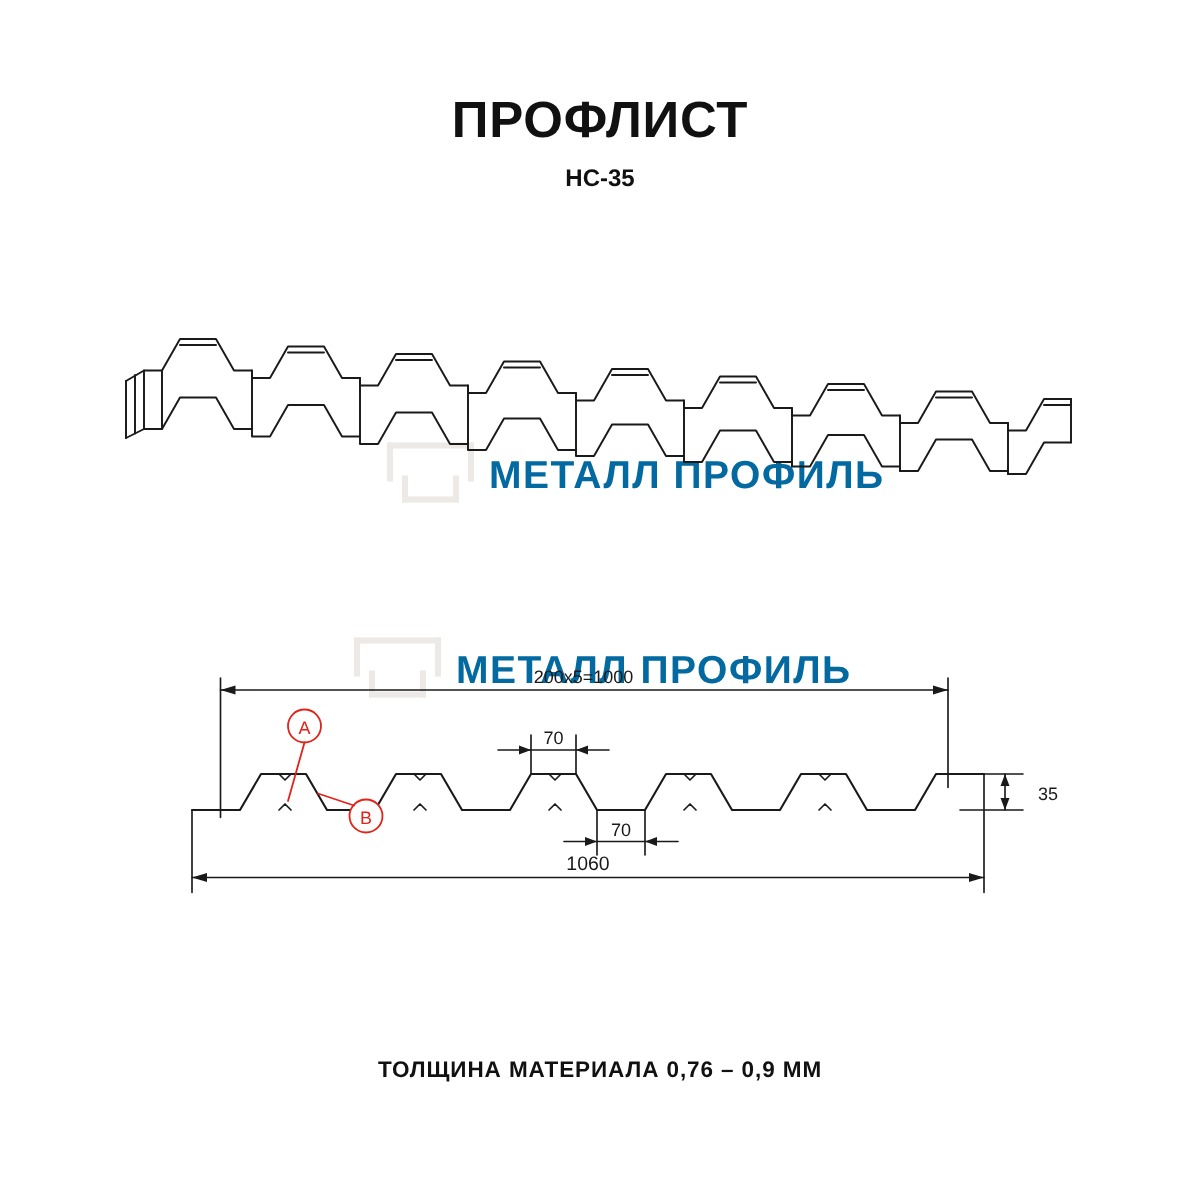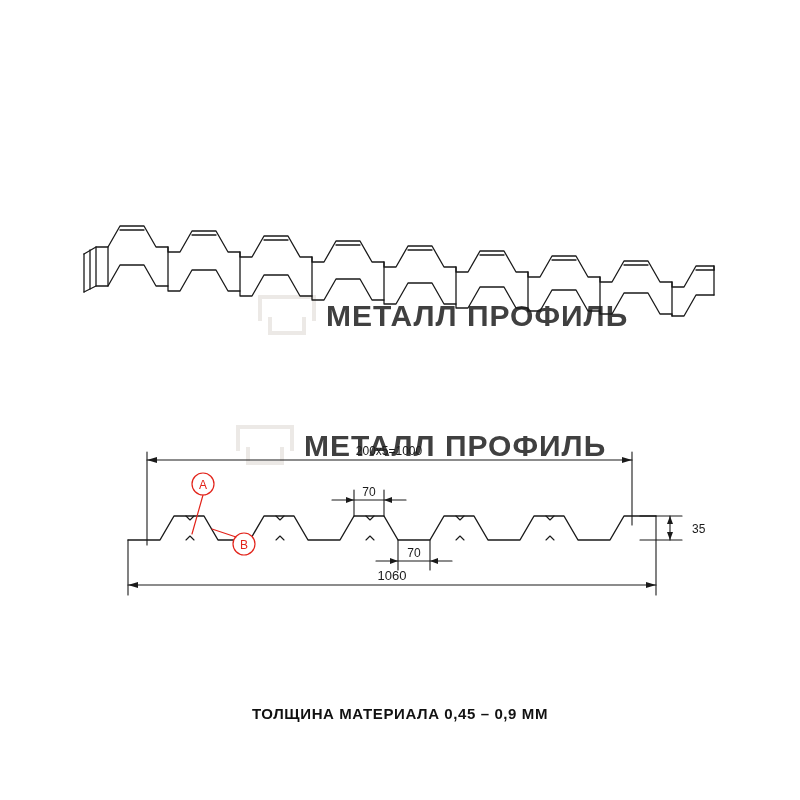--- a/index.html
+++ b/index.html
@@ -48,24 +48,24 @@
   .watermark {
     position: absolute;
     pointer-events: none;
     user-select: none;
     display: flex;
     align-items: center;
     gap: 14px;
     opacity: 1;
   }
   .wm-text {
-    font-size: 30px;
+    font-size: 26px;
     font-weight: bold;
     letter-spacing: 1px;
-    color: #404040;
+    color: #0369a1;
     white-space: nowrap;
   }
   .wm-mark {
     width: 54px;
     height: 42px;
     position: relative;
     flex: none;
   }
   .wm-mark::before {
     content: "";
@@ -121,20 +121,24 @@
 
   svg text {
     font-family: "Liberation Sans", sans-serif;
   }
 </style>
 </head>
 <body>
 
 <div class="page">
 
+  <div class="title-block">
+    <div class="main-title">ПРОФЛИСТ</div>
+    <div class="sub-title">НС-35</div>
+  </div>
 
   <div class="watermark" id="watermark-top">
     <span class="wm-mark"></span>
     <span class="wm-text">МЕТАЛЛ ПРОФИЛЬ</span>
   </div>
 
   <div class="drawing" id="perspective-drawing">
     <svg width="660" height="130" viewBox="0 0 660 130">
       <g fill="none" stroke="#1a1a1a" stroke-width="1.3" stroke-linejoin="round" stroke-linecap="round">
 
@@ -233,15 +237,15 @@
       <text x="289" y="25" text-anchor="middle" font-size="12" fill="#1a1a1a">200x5=1000</text>
       <text x="269" y="66" text-anchor="middle" font-size="12" fill="#1a1a1a">70</text>
       <text x="314" y="127" text-anchor="middle" font-size="12" fill="#1a1a1a">70</text>
       <text x="592" y="103" text-anchor="start" font-size="12" fill="#1a1a1a">35</text>
       <text x="292" y="150" text-anchor="middle" font-size="13" fill="#1a1a1a">1060</text>
       <text x="103" y="59" text-anchor="middle" font-size="12" fill="#e2231a">A</text>
       <text x="144" y="119" text-anchor="middle" font-size="12" fill="#e2231a">B</text>
     </svg>
   </div>
 
-  <div class="footer-note">ТОЛЩИНА МАТЕРИАЛА 0,45 – 0,9 ММ</div>
+  <div class="footer-note">ТОЛЩИНА МАТЕРИАЛА 0,76 – 0,9 ММ</div>
 
 </div>
 
 </body></html>

